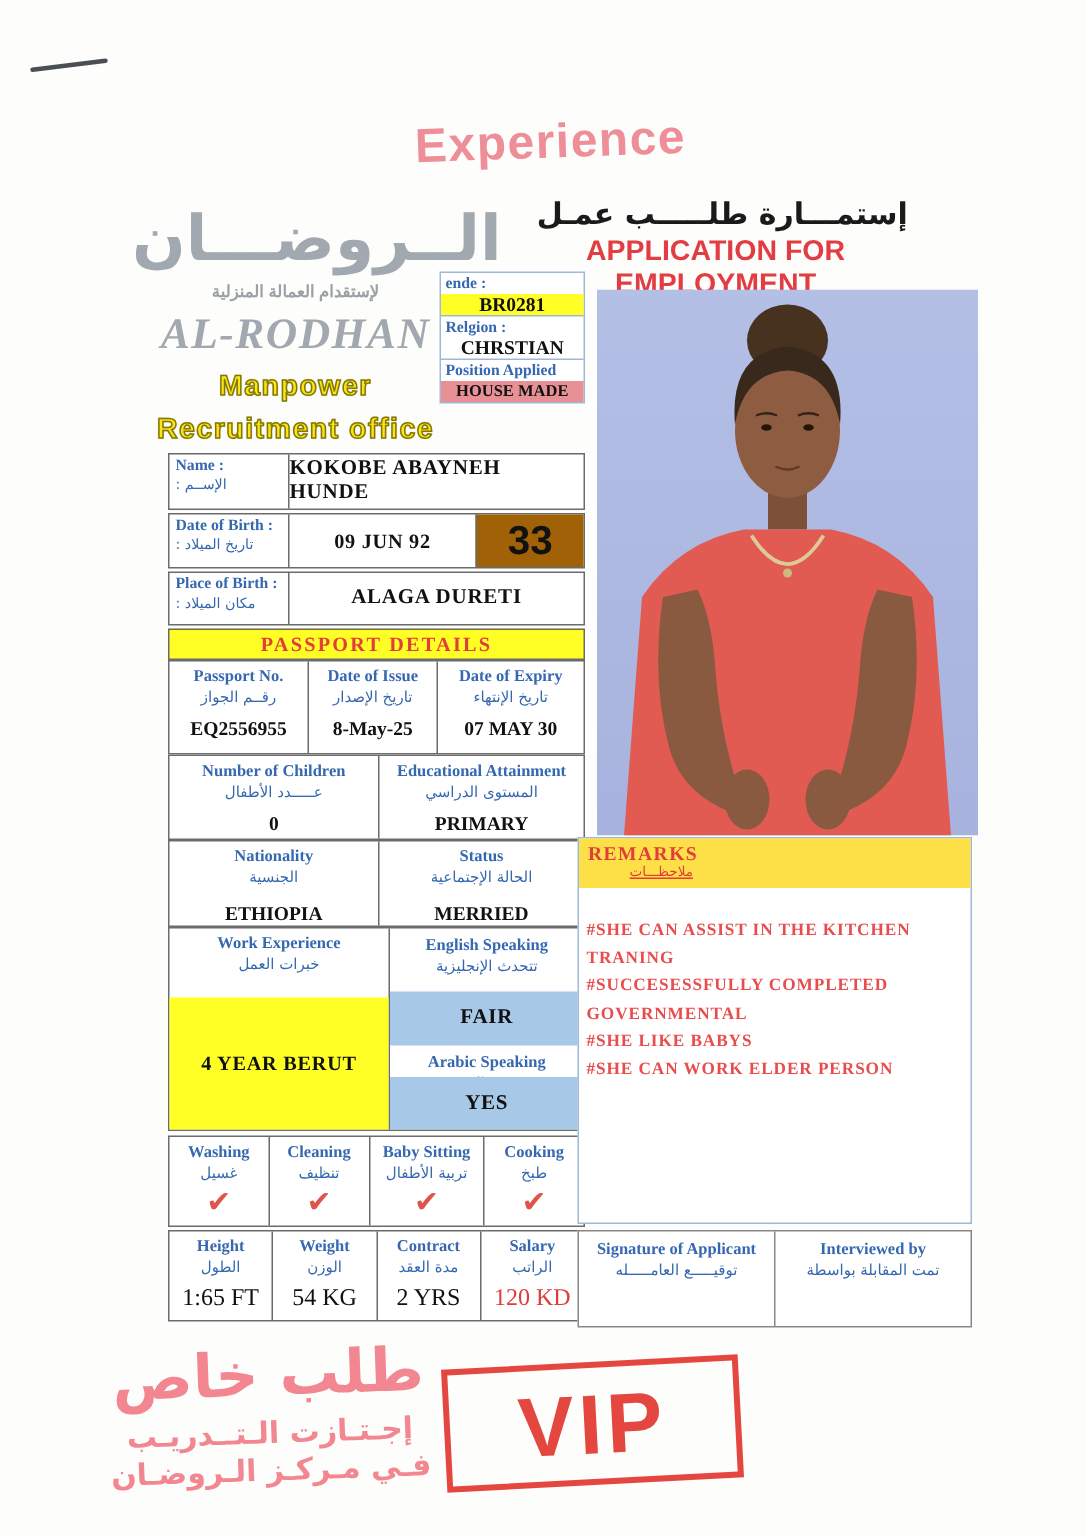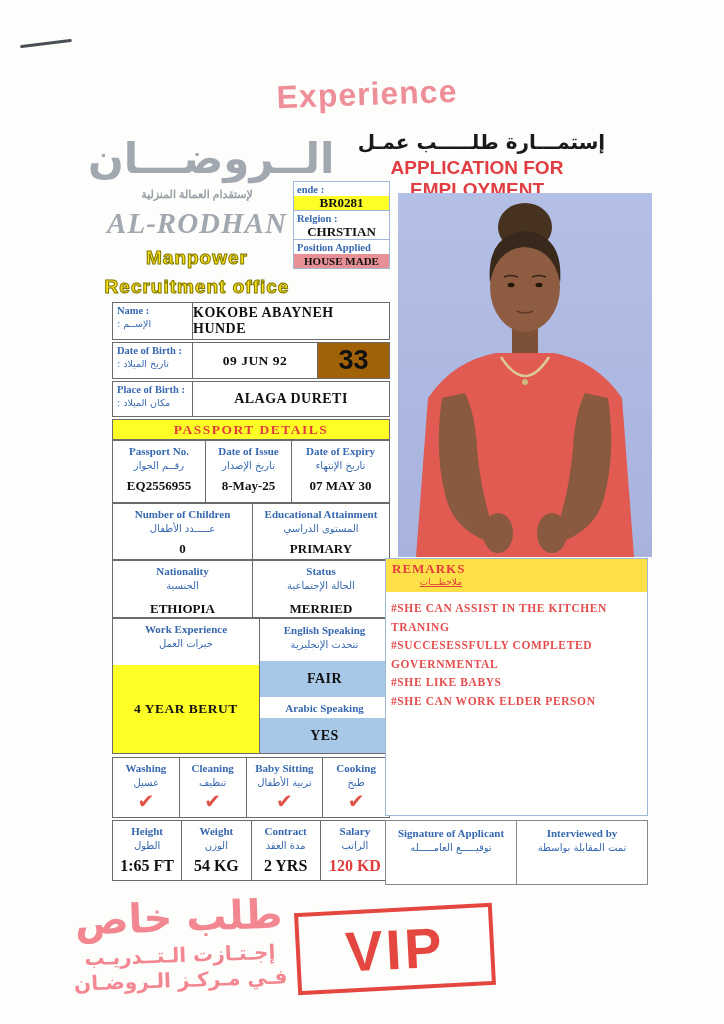--- a/index.html
+++ b/index.html
@@ -74,40 +74,40 @@
     font-family:"Liberation Sans",sans-serif; font-size:27px; font-weight:bold; }
   .pass-hdr { position:absolute; left:0; width:278px; background:#ffff26;
     border:1px solid #6b6b6b; text-align:center; font-size:13.5px;
     font-weight:bold; color:#e23c3c; letter-spacing:1.5px; padding-top:2px; }
   .col { text-align:center; padding-top:4px; }
   .col + .col { border-left:1px solid #6b6b6b; }
   .c-en { font-size:11px; font-weight:bold; color:#3668b0; }
   .c-ar { font-size:10px; color:#3668b0; margin-top:3px;
     font-family:"DejaVu Sans",sans-serif; }
   .c-val { font-size:13px; font-weight:bold; margin-top:7px; }
-  .c-val-lg { font-size:16px; font-weight:bold; margin-top:6px; }
+  .c-val-lg { font-size:16px; font-weight:normal; margin-top:6px; }
   .red { color:#e03c3c; }
   .check { font-size:20px; color:#e0544a; margin-top:1px;
     font-family:"DejaVu Sans",sans-serif; }
   .workfill { position:absolute; left:0; right:0; top:46px; bottom:0;
     background:#ffff26; display:flex; align-items:center; justify-content:center;
     font-size:13.5px; font-weight:bold; letter-spacing:.5px; }
   .band { background:#a8c8e8; display:flex; align-items:center;
     justify-content:center; font-size:14px; font-weight:bold;
     letter-spacing:.5px; }
 
   
   .remarks { left:385px; top:558px; width:263px; height:258px;
     border:1px solid #9fb8d8; background:#fff; }
   .rem-hdr { background:#fde047; height:33px; padding:2px 6px; }
   .rem-title { font-size:13px; font-weight:bold; color:#e23c3c;
     letter-spacing:1px; }
   .rem-title-ar { font-size:9px; color:#e23c3c; text-decoration:underline;
     font-family:"DejaVu Sans",sans-serif; width:70px; }
-  .rem-lines { padding:7px 5px; }
+  .rem-lines { padding:7px 5px;margin-top:12px; }
   .rem-line { font-size:11.5px; font-weight:bold; color:#e84c4c;
     line-height:18.5px; letter-spacing:.6px; }
 
   
   .sigrow { left:385px; top:820px; width:263px; height:65px;
     border:1px solid #888; background:#fff; display:flex; }
   .sigcell { flex:1; text-align:center; padding-top:6px; }
   .sigcell + .sigcell { border-left:1px solid #888; }
 
   

